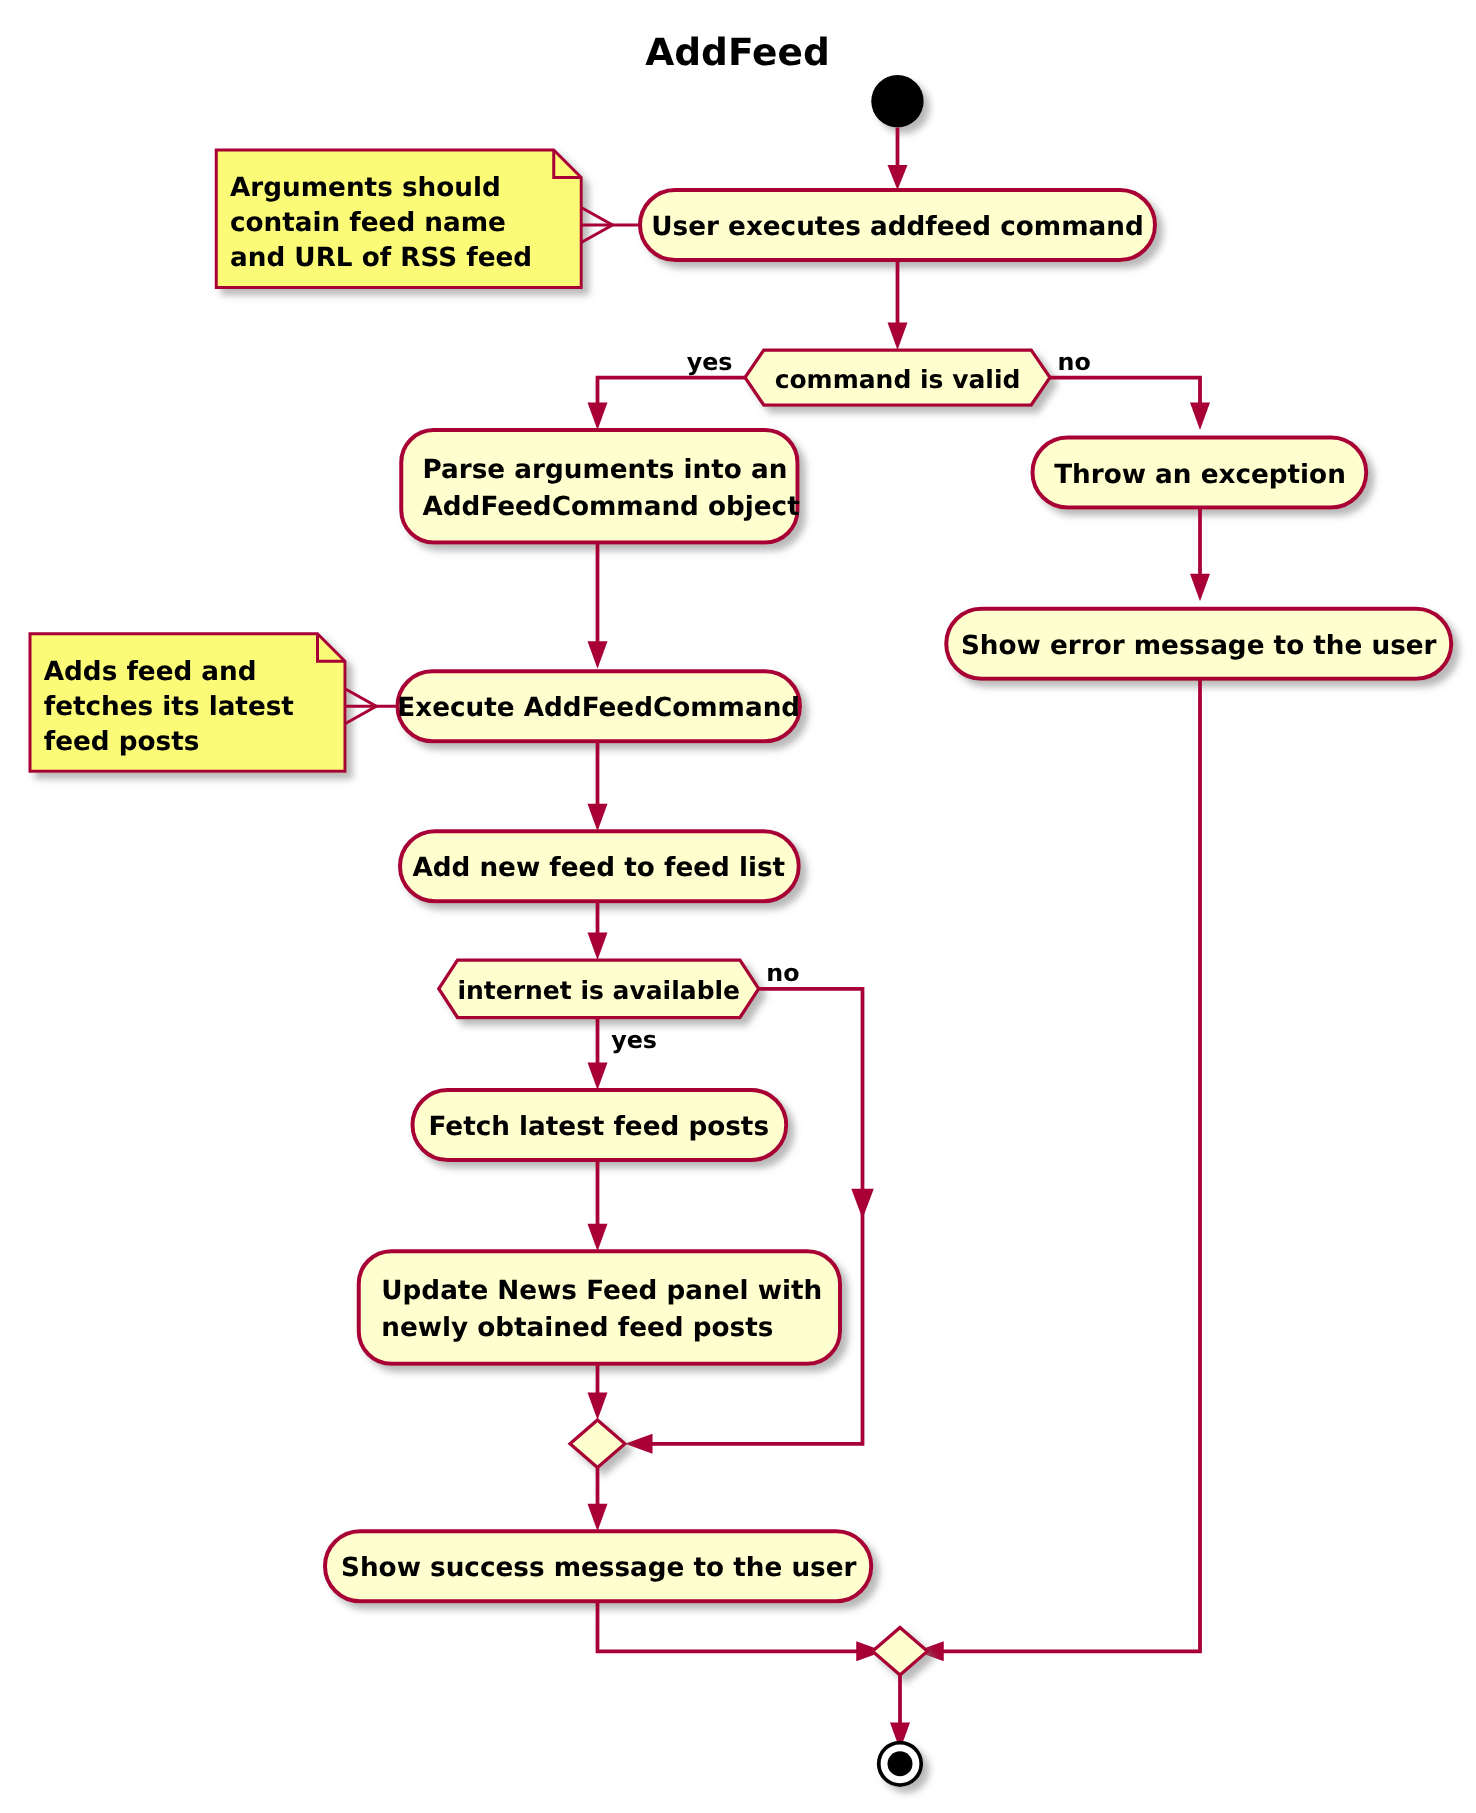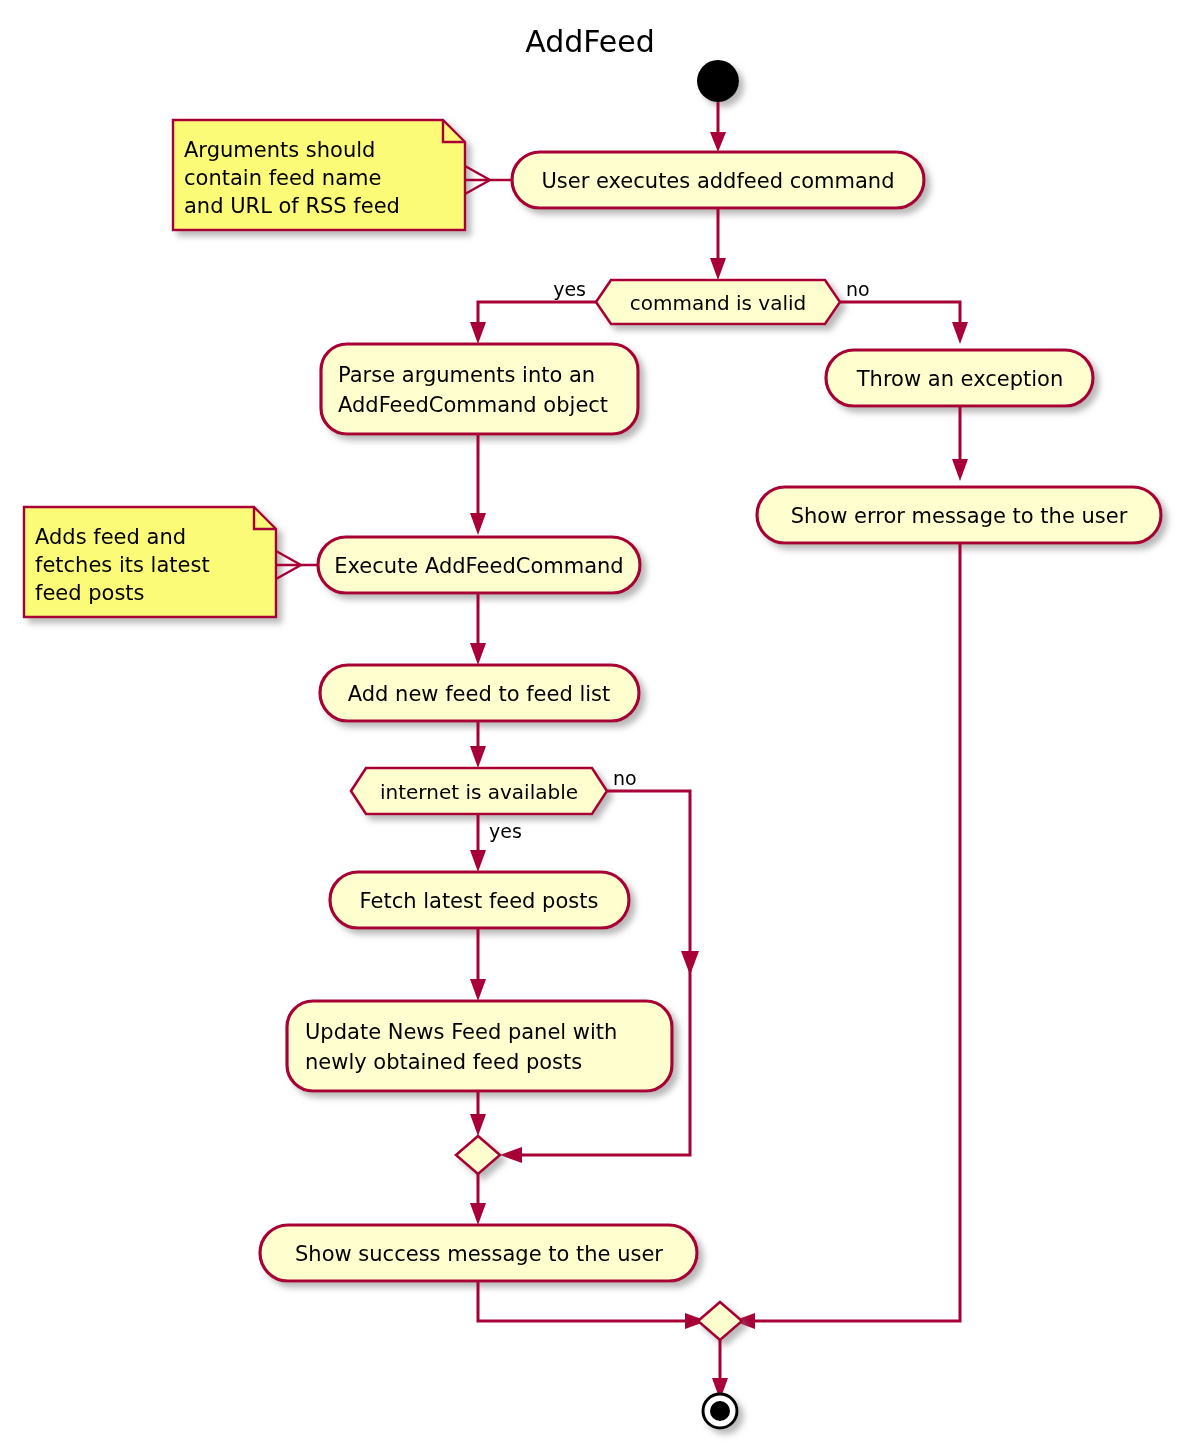--- a/index.html
+++ b/index.html
@@ -10,20 +10,21 @@
   body {
     width: 1181px;
     height: 1450px;
     font-family: "DejaVu Sans", sans-serif;
     overflow: hidden;
   }
   #diagram-root {
     position: relative;
     width: 1181px;
     height: 1159px;
+    font-weight: bold;
   }
   svg.diagram {
     display: block;
     width: 1181px;
     height: 1450px;
   }
   .diagram-title {
     font-family: "DejaVu Sans", sans-serif;
     font-size: 30px;
     fill: #000000;

